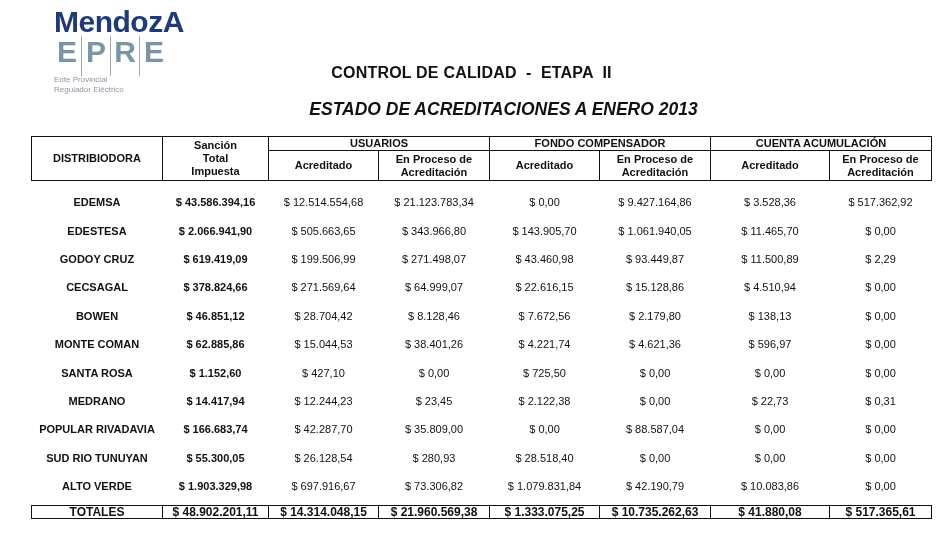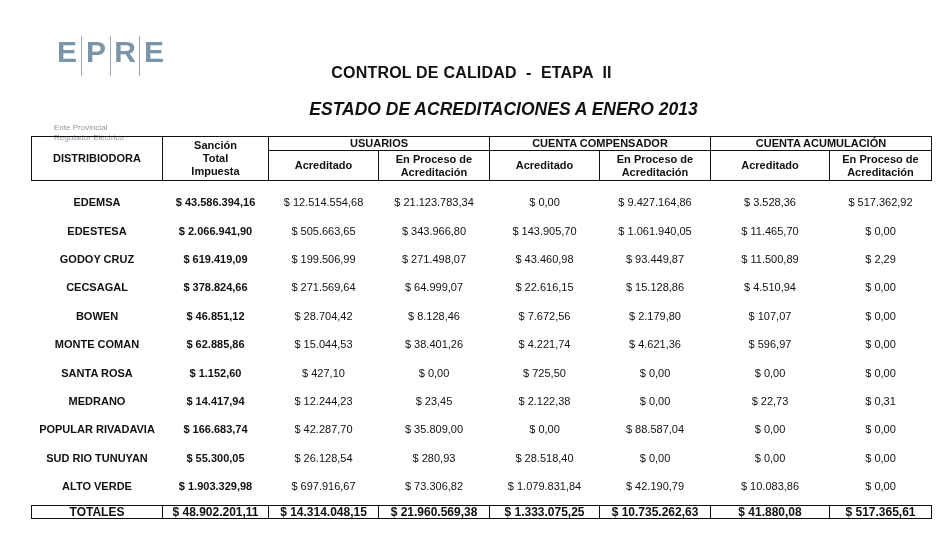--- a/index.html
+++ b/index.html
@@ -60,21 +60,20 @@
       background: #9aa9b5;
       margin: 0 1px;
     }
     .logo-sub {
       position: absolute;
       left: 2px;
       top: 73px;
       font-size: 8px;
       line-height: 10px;
       color: #8c96a0;
-      margin-top: 48px;
     }
     .title-1 {
       position: absolute;
       left: 0;
       width: 943px;
       top: 64px;
       text-align: center;
       box-sizing: border-box;
       font-size: 16px;
       font-weight: 700;
@@ -129,20 +128,21 @@
       font-weight: 700;
       height: 12px;
       font-size: 12px;
       line-height: 12px;
     }
   </style>
 </head>
 <body>
 
 <div class="logo">
+  <div class="logo-mendoza">MendozA</div>
   <svg class="logo-swoosh" width="40" height="40" viewBox="0 0 40 40">
     <path d="M4 34 Q14 -2 22 4 Q26 10 30 30 Q32 38 38 36" fill="none" stroke="#1f3a7a" stroke-width="0"></path>
   </svg>
   <div class="logo-epre">
     <span class="letter">E</span>
     <span class="sep"></span>
     <span class="letter">P</span>
     <span class="sep"></span>
     <span class="letter">R</span>
     <span class="sep"></span>
@@ -166,21 +166,21 @@
     <col style="width:110px">
     <col style="width:111px">
     <col style="width:119px">
     <col style="width:102px">
   </colgroup>
   <thead>
     <tr class="h1">
       <th rowspan="2">DISTRIBIODORA</th>
       <th rowspan="2" style="white-space:normal;padding:0 24px;">Sanción Total Impuesta</th>
       <th colspan="2" class="group">USUARIOS</th>
-      <th colspan="2" class="group">CUENTA COMPENSADOR</th>
+      <th colspan="2" class="group">FONDO COMPENSADOR</th>
       <th colspan="2" class="group">CUENTA ACUMULACIÓN</th>
     </tr>
     <tr class="h2">
       <th>Acreditado</th>
       <th style="white-space:normal;padding:0 6px;">En Proceso de Acreditación</th>
       <th>Acreditado</th>
       <th style="white-space:normal;padding:0 6px;">En Proceso de Acreditación</th>
       <th>Acreditado</th>
       <th style="white-space:normal;padding:0 6px;">En Proceso de Acreditación</th>
     </tr>
@@ -230,21 +230,21 @@
       <td>$ 4.510,94</td>
       <td>$ 0,00</td>
     </tr>
     <tr class="data">
       <td class="name">BOWEN</td>
       <td class="total-col">$ 46.851,12</td>
       <td>$ 28.704,42</td>
       <td>$ 8.128,46</td>
       <td>$ 7.672,56</td>
       <td>$ 2.179,80</td>
-      <td>$ 107,07</td>
+      <td>$ 138,13</td>
       <td>$ 0,00</td>
     </tr>
     <tr class="data">
       <td class="name">MONTE COMAN</td>
       <td class="total-col">$ 62.885,86</td>
       <td>$ 15.044,53</td>
       <td>$ 38.401,26</td>
       <td>$ 4.221,74</td>
       <td>$ 4.621,36</td>
       <td>$ 596,97</td>

